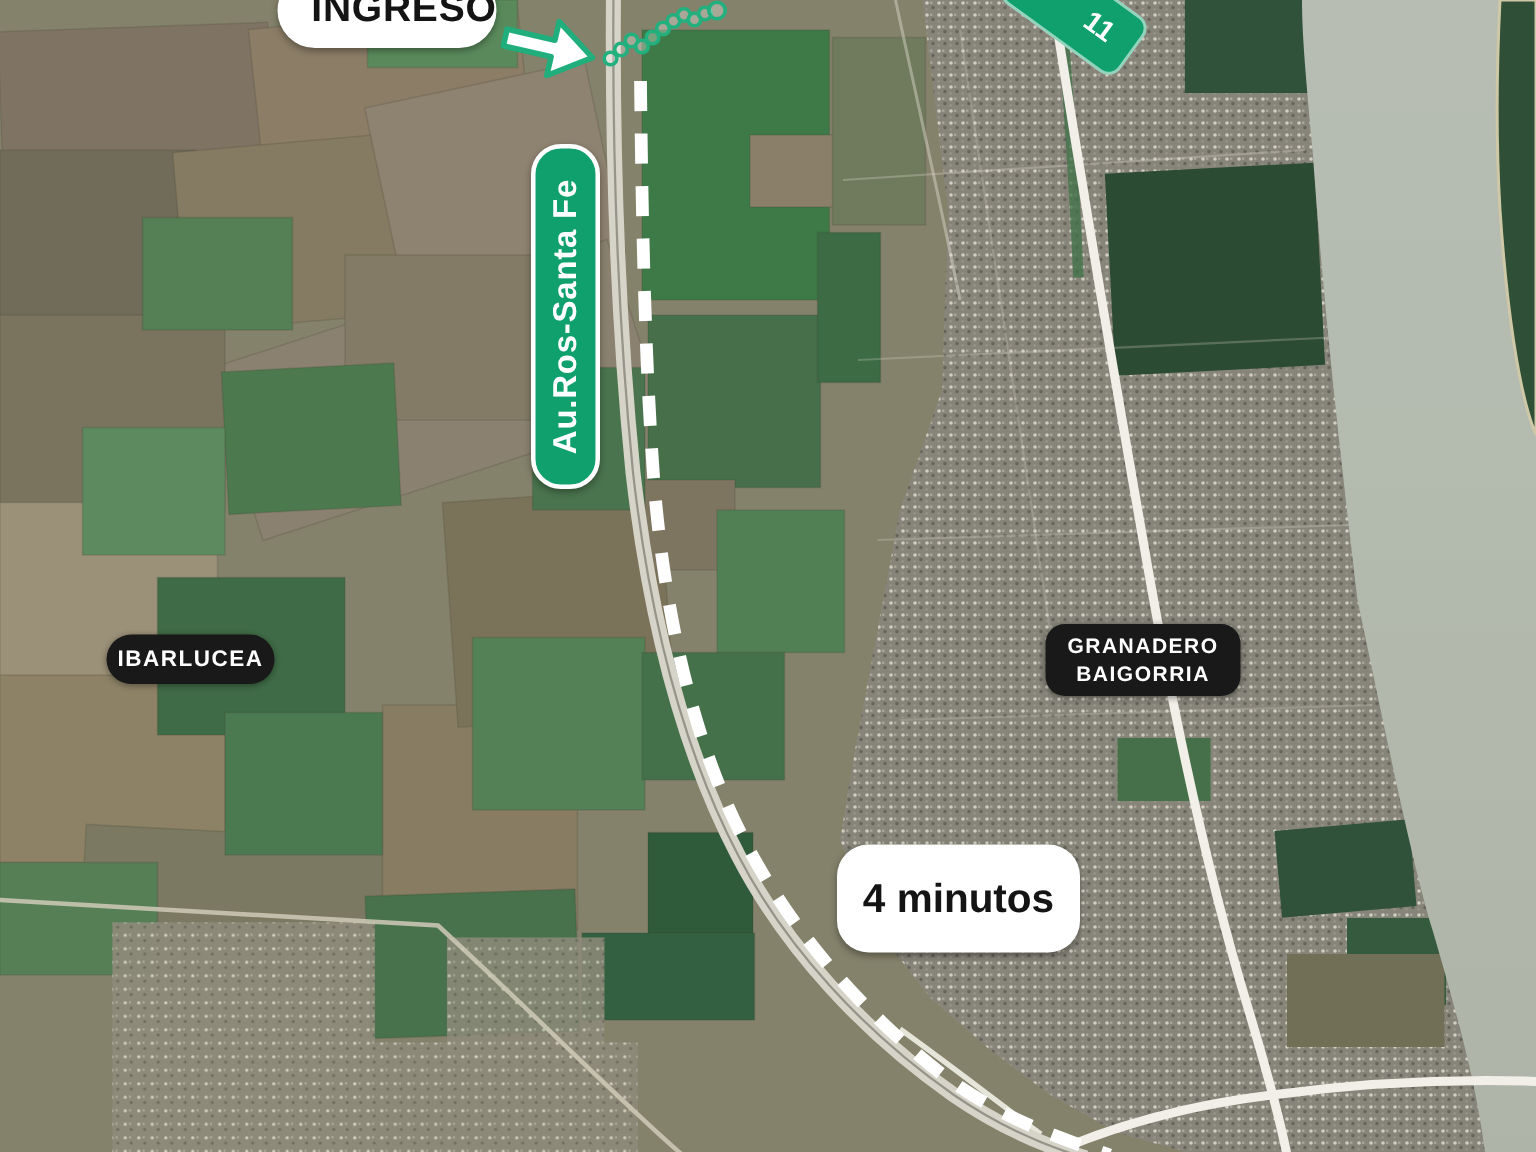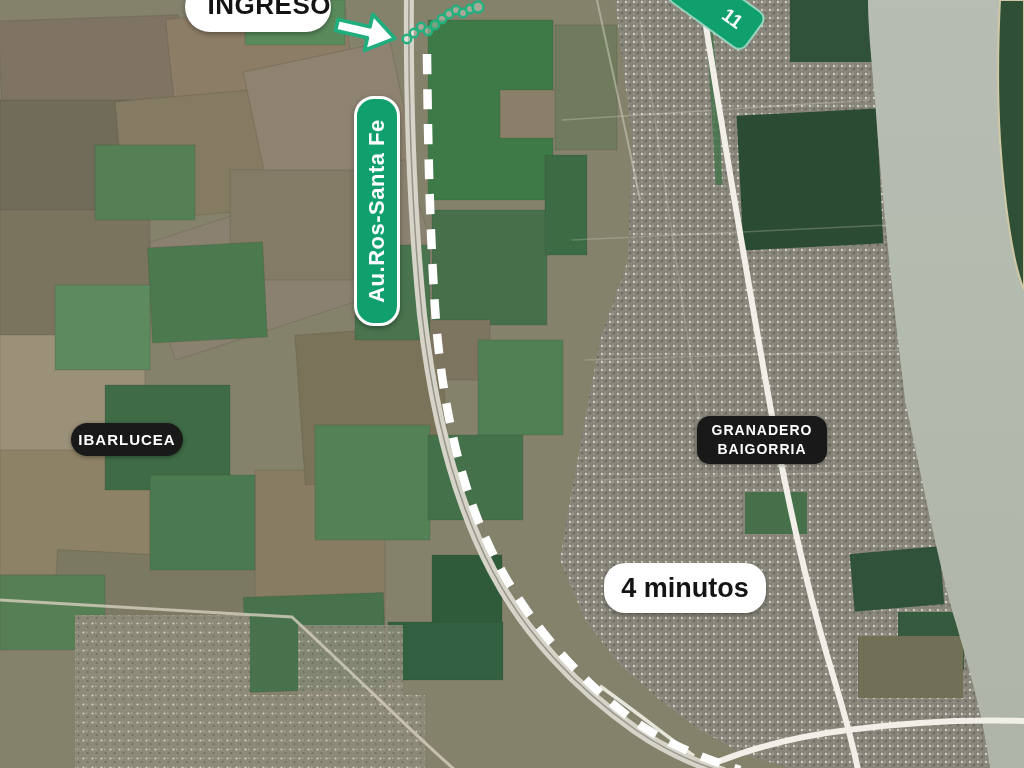--- a/index.html
+++ b/index.html
@@ -45,21 +45,21 @@
   }
   #ibarlucea-box{
     left:71px;top:423px;width:112px;height:33px;border-radius:17px;
     font-size:15px;letter-spacing:1px;
   }
   #granadero-box{
     left:697px;top:416px;width:130px;height:48px;border-radius:13px;
     font-size:14px;letter-spacing:1px;line-height:1.35;
   }
   #time-box{
-    left:604px;top:563px;width:162px;height:50px;border-radius:21px;
+    left:558px;top:563px;width:162px;height:72px;border-radius:21px;
     font-size:27px;line-height:1.2;
   }
 </style>
 </head>
 <body>
 
 <div id="stage">
 
   <svg width="1024" height="768" viewBox="0 0 1024 768">
     <defs>

